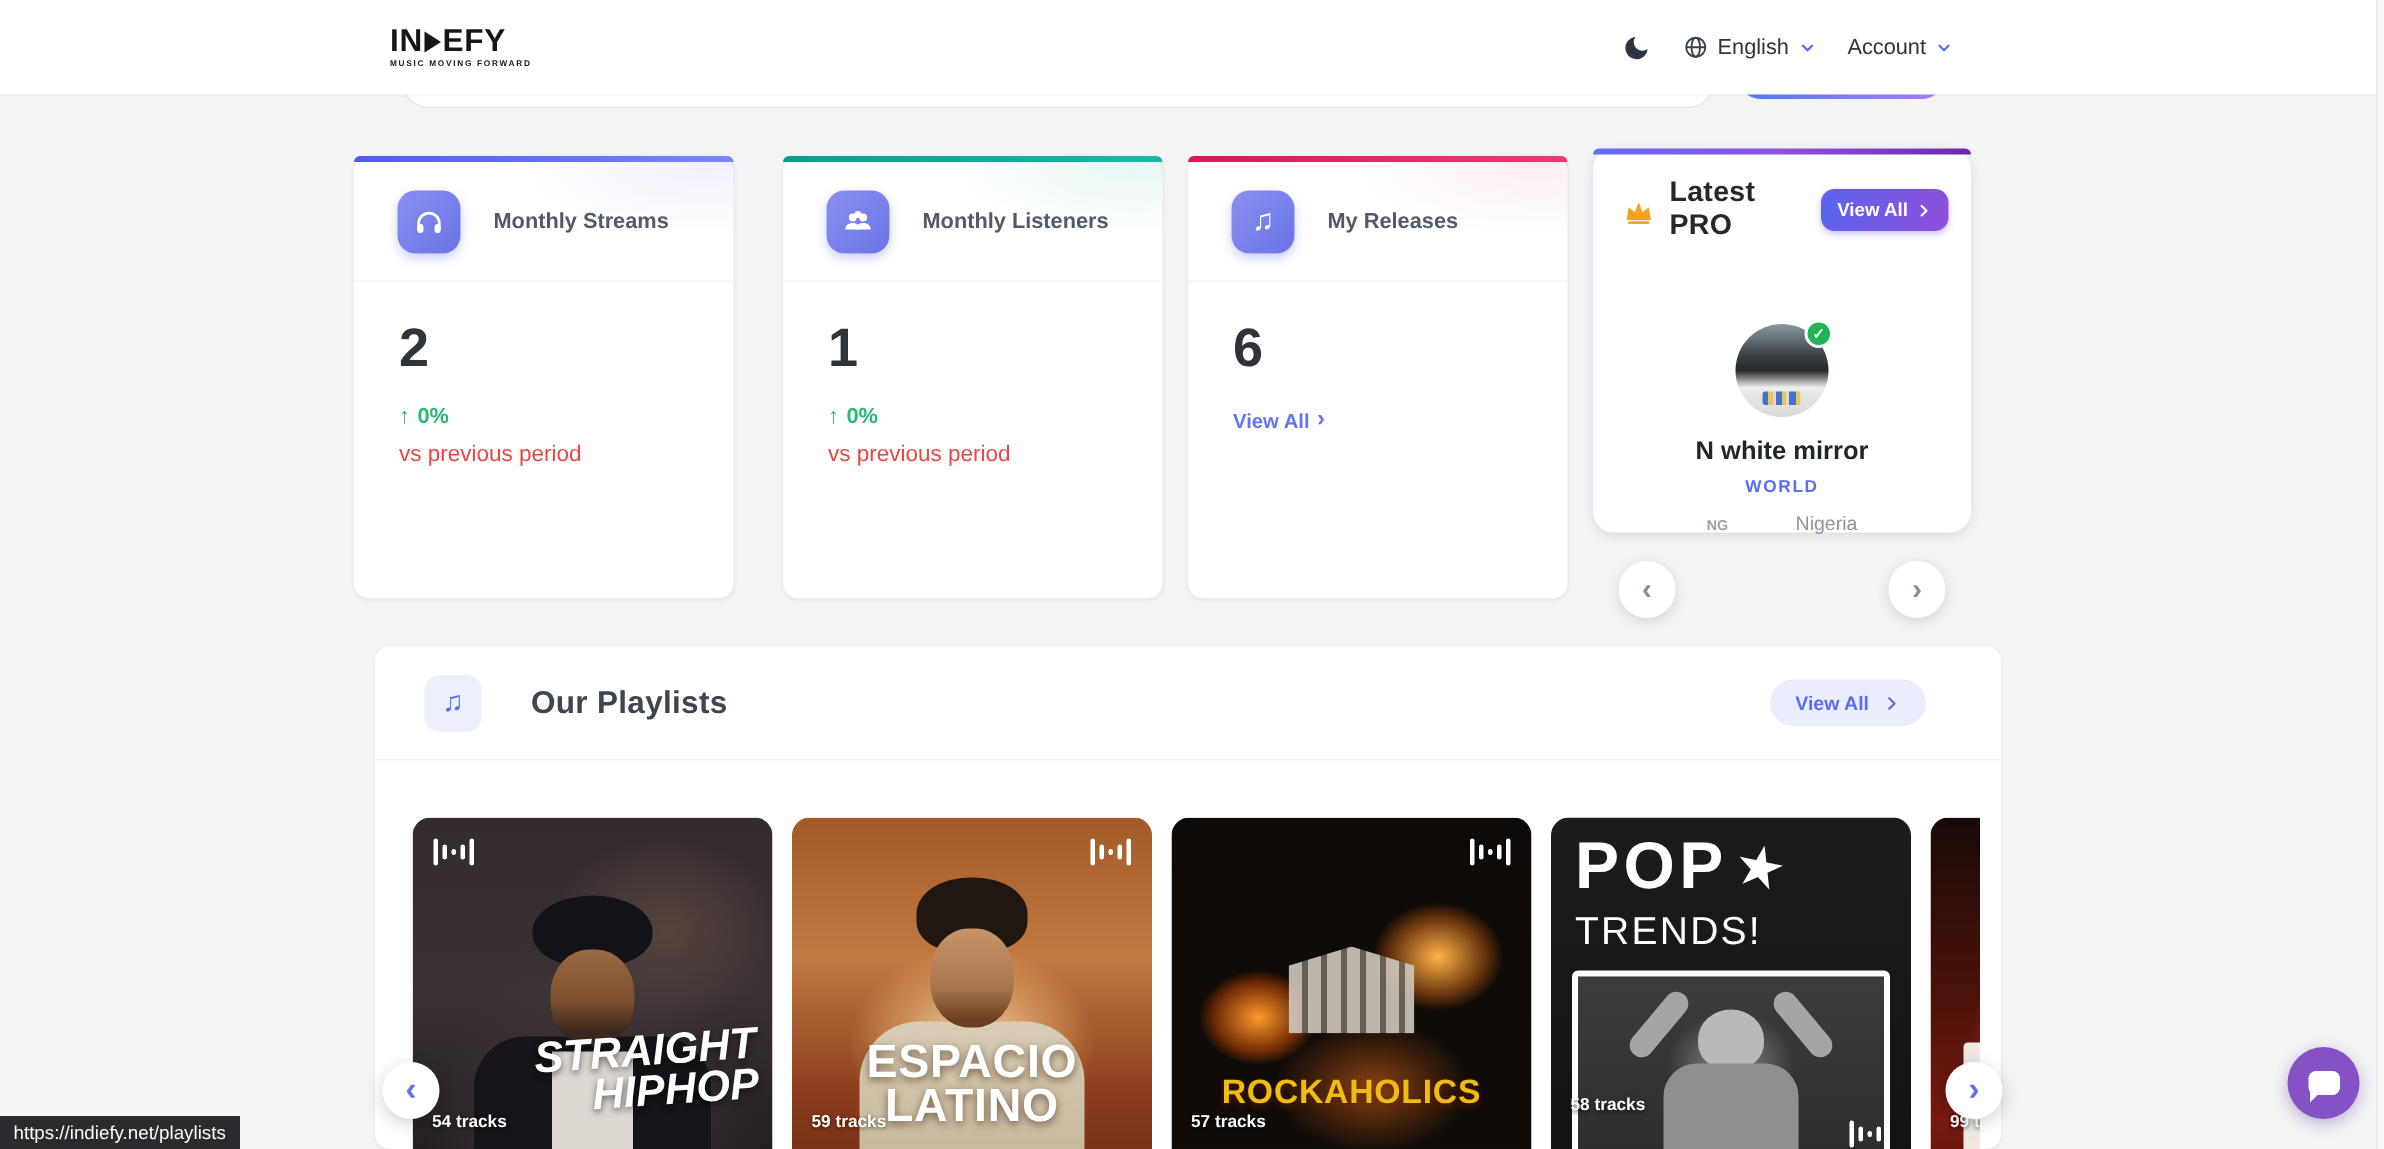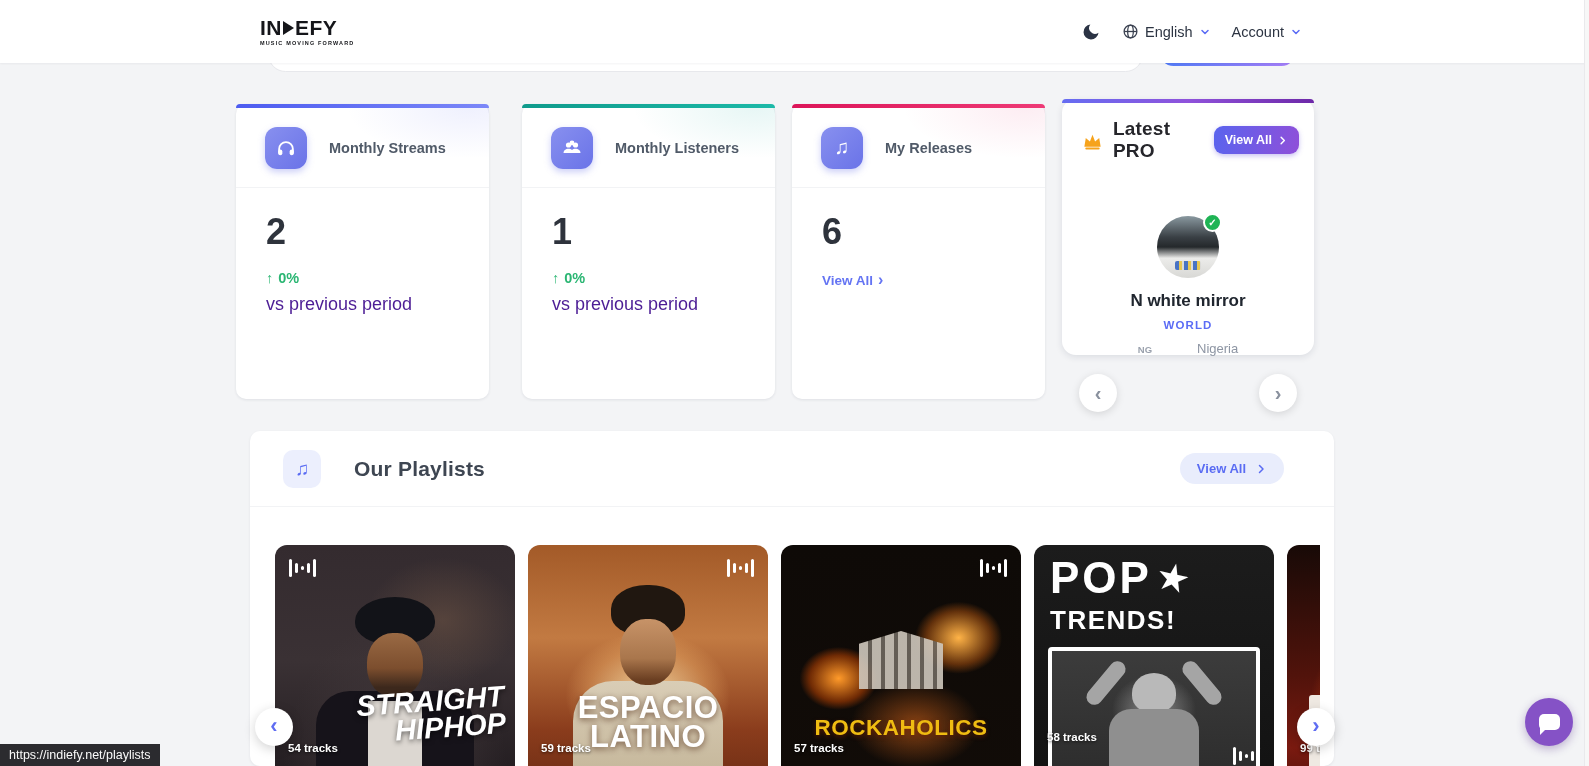--- a/index.html
+++ b/index.html
@@ -32,21 +32,21 @@
   #stat0 { left:236px; } #stat1 { left:522px; } #stat2 { left:792px; }
   .stat-bar { height:4px; border-radius:10px 10px 0 0; background:linear-gradient(90deg,var(--accent),var(--accent2)); }
   .stat-head { height:80px; display:flex; align-items:center; padding-left:29px; gap:22px; border-bottom:1px solid #f2f3f5;
                background:radial-gradient(170px 70px at 92% 0%, var(--wash), transparent 72%); }
   .stat-icon { width:42px; height:42px; border-radius:12px; background:linear-gradient(135deg,#8890ef,#6a73e8);
                display:flex; align-items:center; justify-content:center; box-shadow:0 3px 7px rgba(106,115,232,.35); flex:0 0 42px; }
   .stat-title { font-size:14.5px; font-weight:700; color:#505a68; }
   .stat-body { padding:26px 30px 0 30px; }
   .stat-value { font-size:36px; font-weight:800; color:#2e333c; line-height:1; }
   .stat-change { margin-top:20px; display:flex; align-items:center; gap:5px; color:#2bb673; font-weight:700; font-size:14.5px; }
-  .stat-sub { margin-top:8px; font-size:18px; color:#4c1d95; }
+  .stat-sub { margin-top:8px; font-size:15px; color:#ef4444; }
   .stat-link { margin-top:22px; display:flex; align-items:center; gap:5px; color:#6474f3; font-weight:700; font-size:13.5px; cursor:pointer; }
   .chev-glyph { font-size:16px; line-height:1; font-weight:700; }
 
   
   #proCard { position:absolute; left:1062px; top:99px; width:252px; height:256px; background:#fff; border-radius:14px;
              box-shadow:0 2px 7px rgba(25,32,60,.11); }
   .pro-bar { height:4px; border-radius:14px 14px 0 0; background:linear-gradient(90deg,var(--accent),var(--accent2),#6d28a8); }
   .pro-head { display:flex; align-items:center; padding:15px 15px 0 19px; gap:9px; }
   .pro-title { font-size:19px; font-weight:800; color:#26262b; flex:1; letter-spacing:.2px; }
   .pro-viewall { display:flex; align-items:center; gap:5px; background:linear-gradient(100deg,#5a64ee,#8f4fd9); color:#fff;
@@ -119,21 +119,21 @@
                background:repeating-linear-gradient(90deg,#cfc8bd 0 9px,#6e675e 9px 13px);
                clip-path:polygon(0 22%,50% 0,100% 22%,100% 100%,0 100%); opacity:.9; }
   .t-rock { position:absolute; left:0; right:0; top:170px; text-align:center; font-size:22.5px; font-weight:800; color:#efbc12;
             letter-spacing:.5px; text-shadow:0 2px 4px rgba(110,30,0,.7); z-index:3; }
 
   
   .art3 { background:linear-gradient(180deg,#1c1c1c 0%,#101010 100%); }
   .t-pop { position:absolute; top:8px; left:16px; font-size:44px; font-weight:800; color:#fff; letter-spacing:3px;
            display:flex; align-items:center; gap:6px; z-index:3; }
   .t-pop .star { font-size:34px; transform:rotate(12deg); }
-  .t-trends { position:absolute; top:60px; left:16px; font-size:26px; font-weight:700; color:#fff; letter-spacing:1.5px; z-index:3; }
+  .t-trends { position:absolute; top:60px; left:16px; font-size:26px; font-weight:400; color:#fff; letter-spacing:1.5px; z-index:3; }
   .p3-frame { position:absolute; left:14px; right:14px; top:102px; bottom:-16px; border:4px solid #fff; border-radius:4px;
               background:radial-gradient(60px 50px at 50% 30%, #8e8e8e, transparent 70%),
                          linear-gradient(180deg,#3c3c3c 0%,#242424 100%); }
   .p3-head { position:absolute; top:22px; left:50%; transform:translateX(-50%); width:44px; height:40px; background:#b9b9b9; border-radius:50% 50% 44% 44%; }
   .p3-arm  { position:absolute; top:6px; width:16px; height:52px; background:#a5a5a5; border-radius:8px; }
   .p3-arm.l { left:46px; transform:rotate(40deg); } .p3-arm.r { right:46px; transform:rotate(-40deg); }
   .p3-chest { position:absolute; top:58px; left:50%; transform:translateX(-50%); width:90px; height:80px; background:#8f8f8f; border-radius:22px 22px 0 0; }
   .art3 .tracks { top:186px; }
 
   

